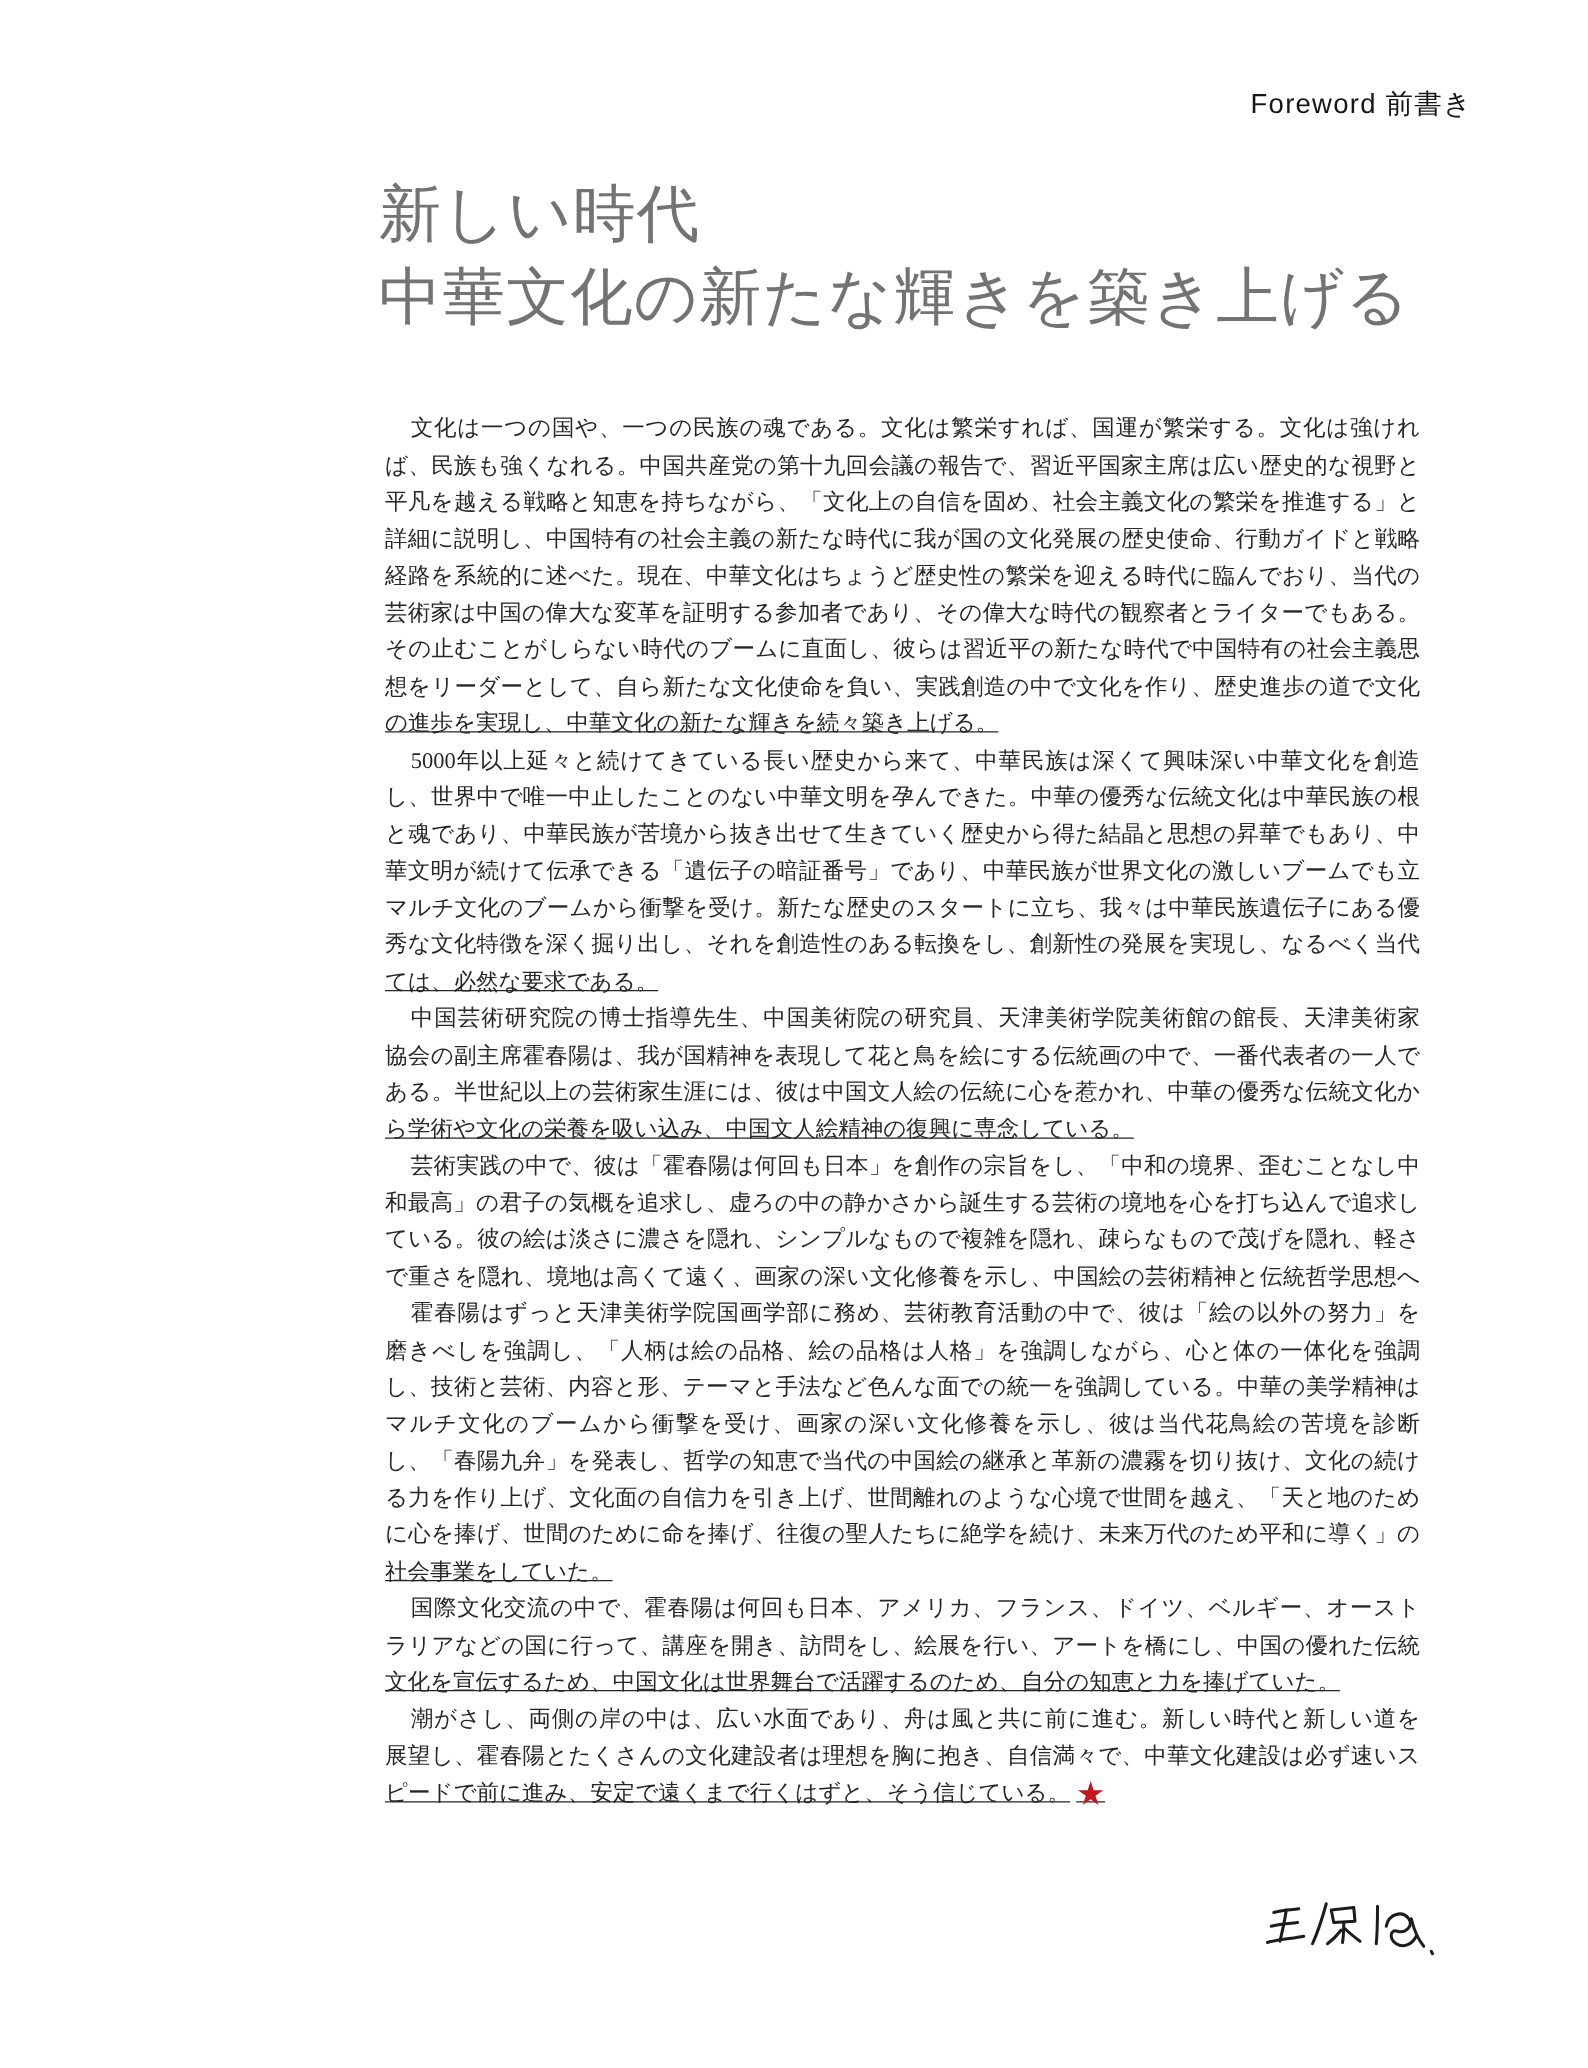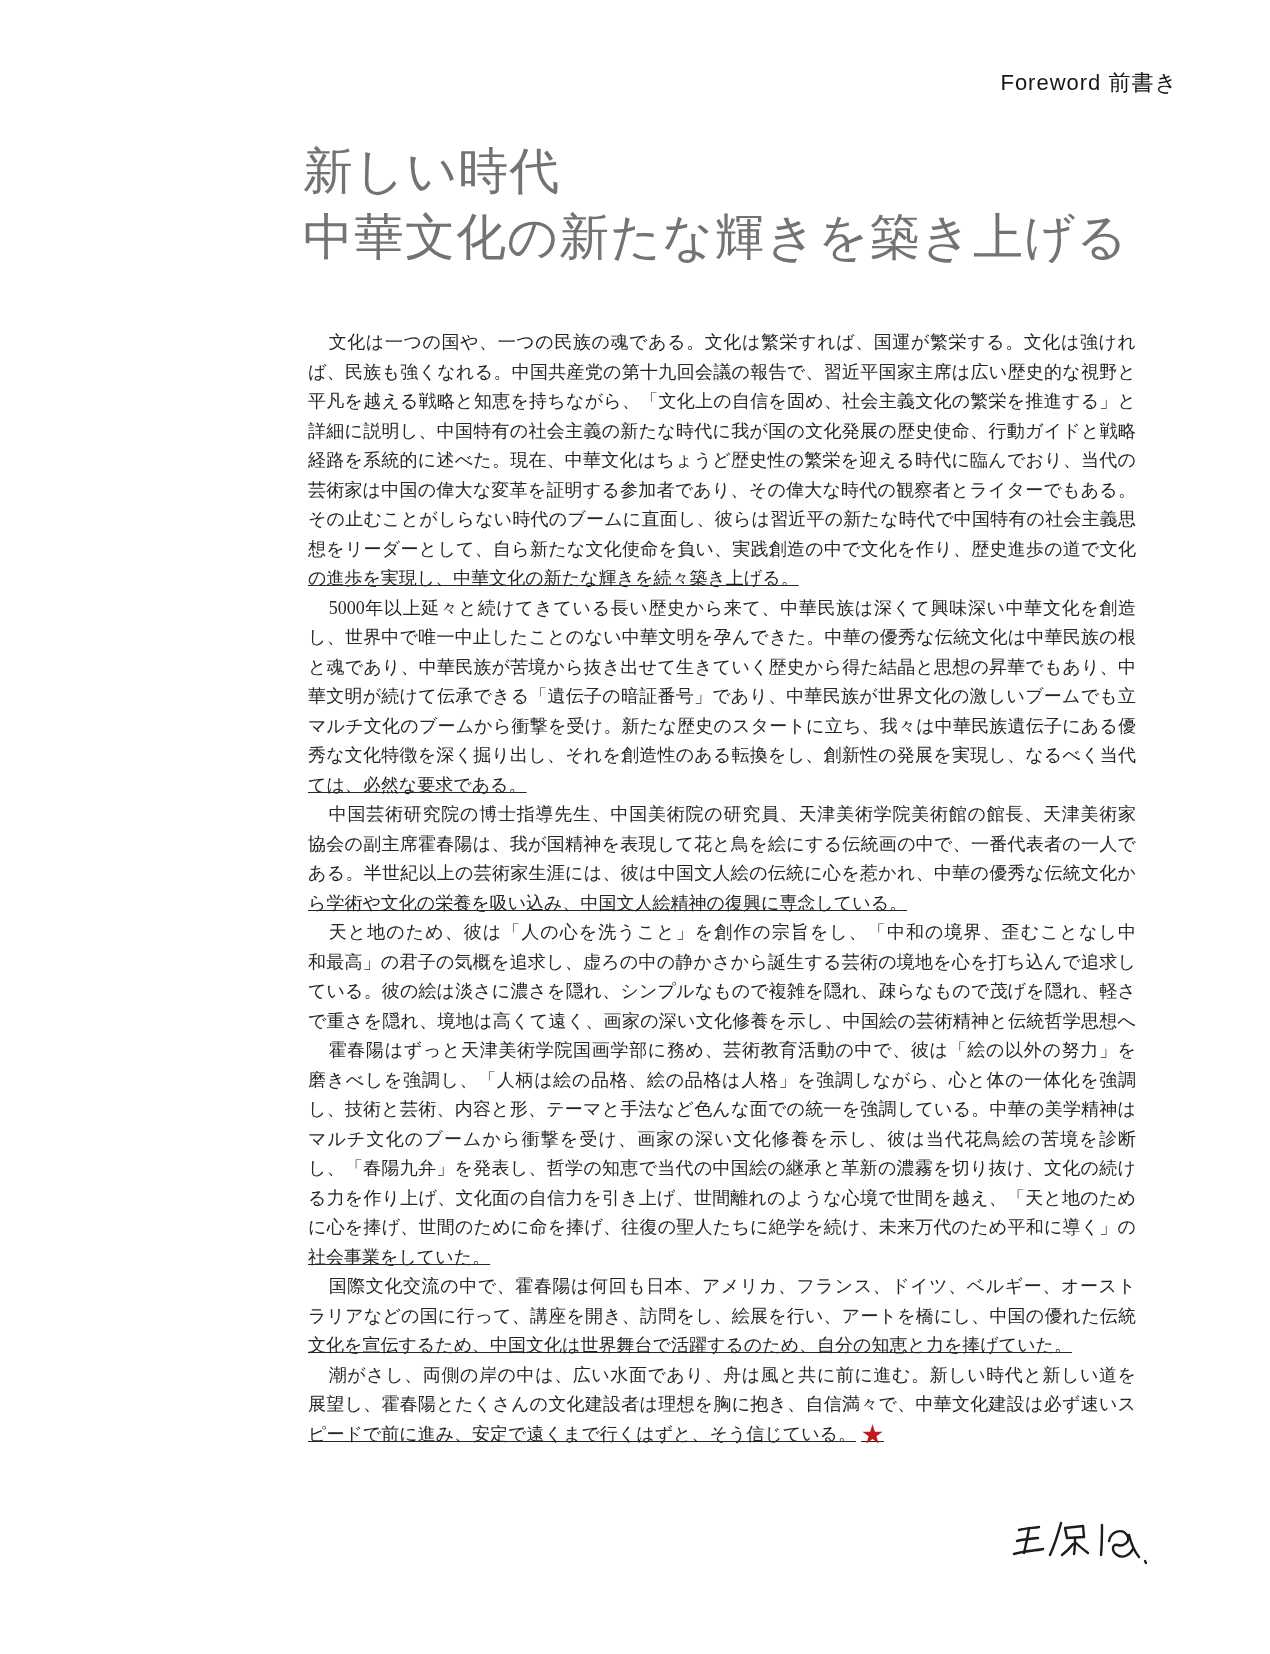--- a/index.html
+++ b/index.html
@@ -101,21 +101,21 @@
         <div class="line">秀な文化特徴を深く掘り出し、それを創造性のある転換をし、創新性の発展を実現し、なるべく当代</div>
         <div class="line last">ては、必然な要求である。</div>
       </div>
       <div class="para">
         <div class="line first">中国芸術研究院の博士指導先生、中国美術院の研究員、天津美術学院美術館の館長、天津美術家</div>
         <div class="line">協会の副主席霍春陽は、我が国精神を表現して花と鳥を絵にする伝統画の中で、一番代表者の一人で</div>
         <div class="line">ある。半世紀以上の芸術家生涯には、彼は中国文人絵の伝統に心を惹かれ、中華の優秀な伝統文化か</div>
         <div class="line last">ら学術や文化の栄養を吸い込み、中国文人絵精神の復興に専念している。</div>
       </div>
       <div class="para">
-        <div class="line first">天と地のため、彼は「人の心を洗うこと」を創作の宗旨をし、「中和の境界、歪むことなし中</div>
+        <div class="line first">芸術実践の中で、彼は「霍春陽は何回も日本」を創作の宗旨をし、「中和の境界、歪むことなし中</div>
         <div class="line">和最高」の君子の気概を追求し、虚ろの中の静かさから誕生する芸術の境地を心を打ち込んで追求し</div>
         <div class="line">ている。彼の絵は淡さに濃さを隠れ、シンプルなもので複雑を隠れ、疎らなもので茂げを隠れ、軽さ</div>
         <div class="line">で重さを隠れ、境地は高くて遠く、画家の深い文化修養を示し、中国絵の芸術精神と伝統哲学思想へ</div>
       </div>
       <div class="para">
         <div class="line first">霍春陽はずっと天津美術学院国画学部に務め、芸術教育活動の中で、彼は「絵の以外の努力」を</div>
         <div class="line">磨きべしを強調し、「人柄は絵の品格、絵の品格は人格」を強調しながら、心と体の一体化を強調</div>
         <div class="line">し、技術と芸術、内容と形、テーマと手法など色んな面での統一を強調している。中華の美学精神は</div>
         <div class="line">マルチ文化のブームから衝撃を受け、画家の深い文化修養を示し、彼は当代花鳥絵の苦境を診断</div>
         <div class="line">し、「春陽九弁」を発表し、哲学の知恵で当代の中国絵の継承と革新の濃霧を切り抜け、文化の続け</div>

